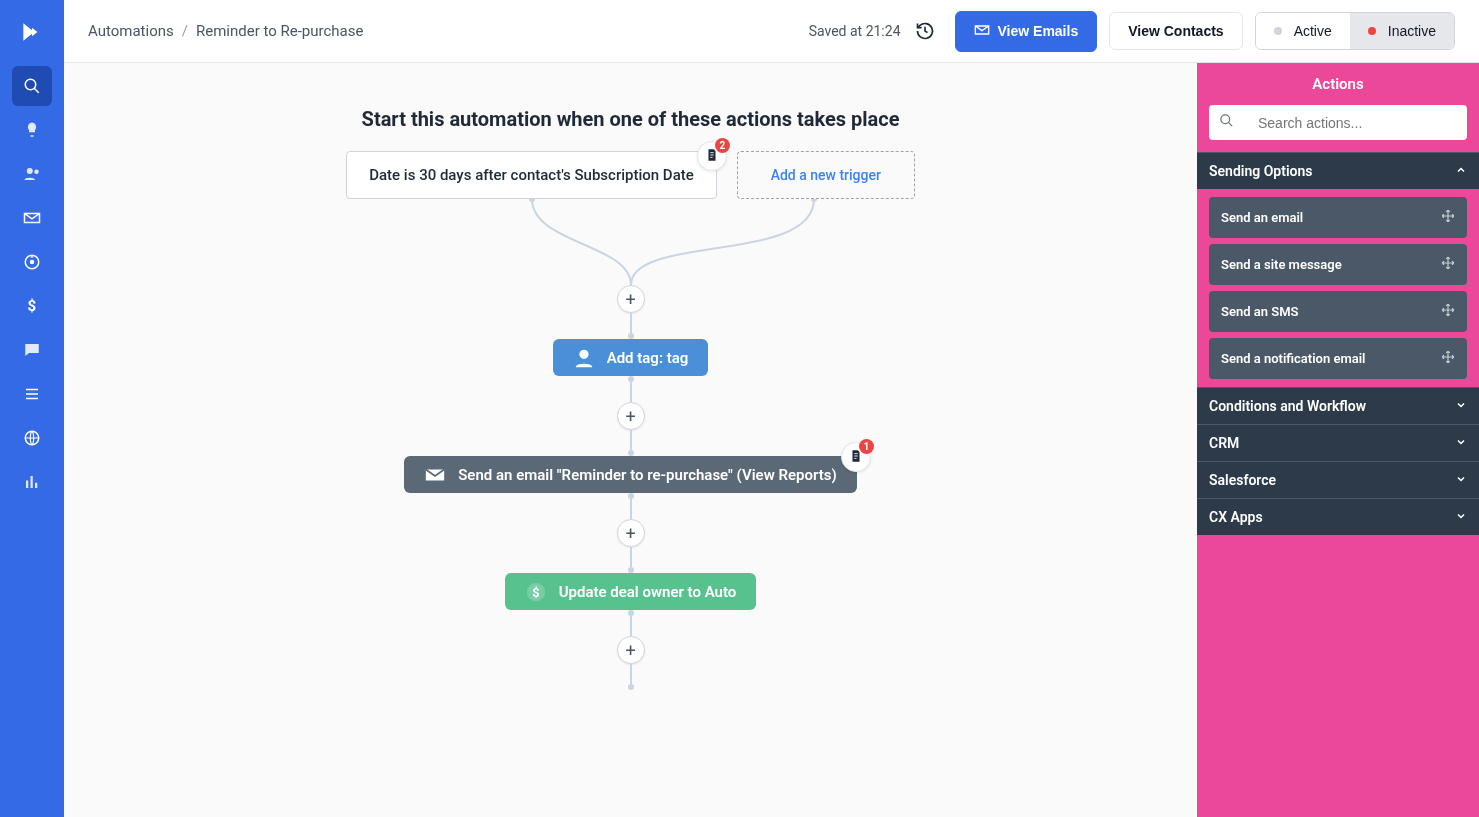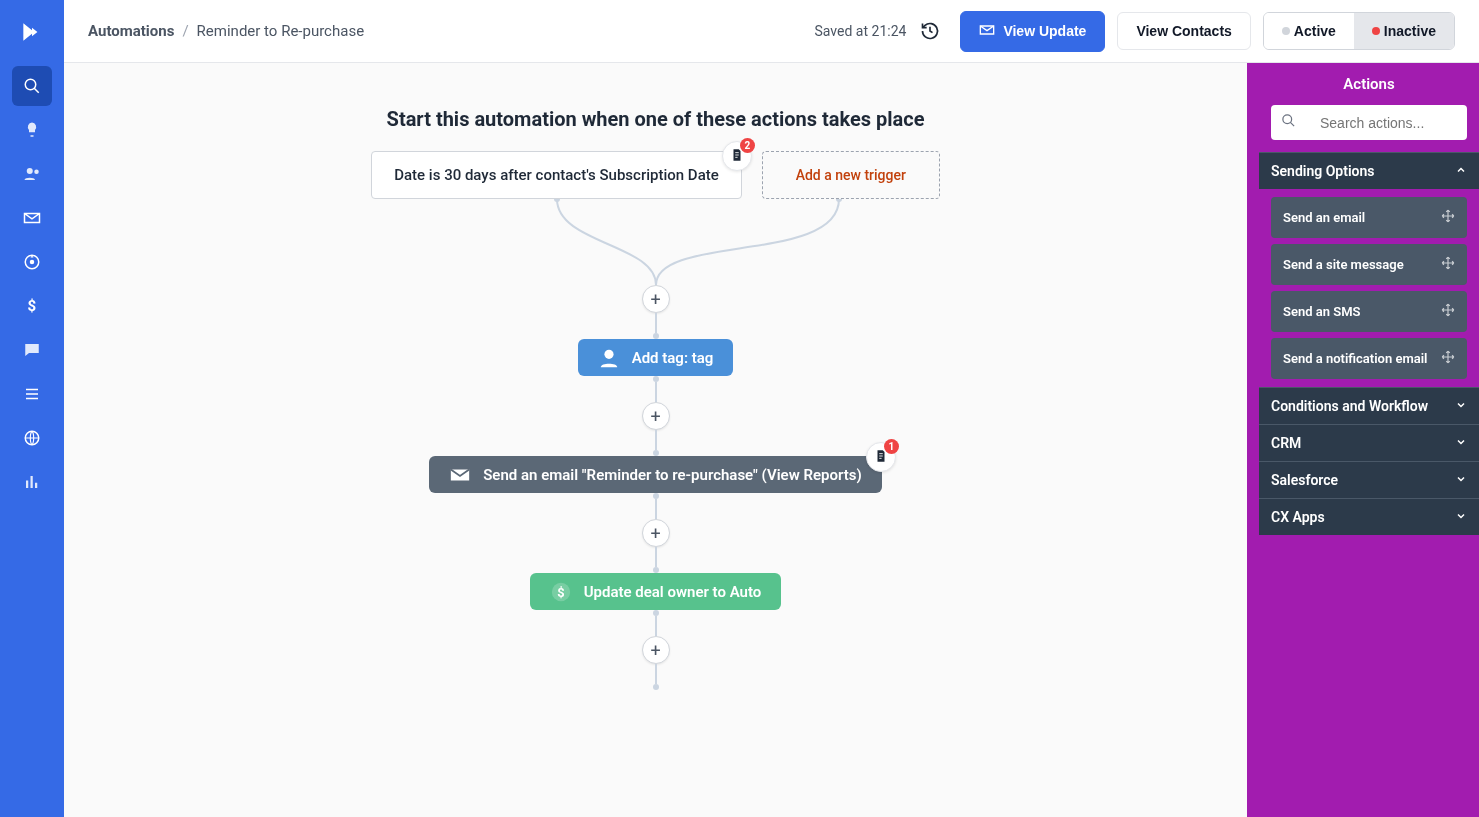--- a/index.html
+++ b/index.html
@@ -10,45 +10,45 @@
     .leftnav { width: 64px; background: #356ae6; display: flex; flex-direction: column; align-items: center; padding-top: 0; }
     .leftnav .logo { width: 64px; height: 64px; display: flex; align-items: center; justify-content: center; }
     .leftnav .nav-item { width: 40px; height: 40px; margin: 2px 0; display: flex; align-items: center; justify-content: center; cursor: pointer; border-radius: 6px; }
     .leftnav .nav-item.active { background: #1e4cb3; }
     .leftnav svg { fill: #fff; }
 
     
     .main { flex: 1; display: flex; flex-direction: column; }
     .header { height: 63px; background: #fff; border-bottom: 1px solid #e5e7eb; display: flex; align-items: center; padding: 0 24px; }
     .breadcrumb { display: flex; align-items: center; gap: 8px; font-size: 15px; }
-    .breadcrumb .bc-text { color: #4b5563; font-weight: 700; }
+    .breadcrumb .bc-text { color: #4b5563; font-weight: 400; }
     .breadcrumb .sep { color: #9ca3af; }
     .breadcrumb .bc-current { color: #4b5563; }
     .header-spacer { flex: 1; }
     .saved-at { color: #4b5563; font-size: 14px; margin-right: 12px; }
     .history-icon { display:flex; align-items:center; justify-content:center; width:24px; height:24px; cursor:pointer; margin-right: 18px; }
     .btn { border-radius: 6px; border: 1px solid #e5e7eb; padding: 10px 18px; font-size: 14px; font-weight: 600; background: #fff; cursor: pointer; display: inline-flex; align-items: center; gap: 8px; color: #111827; }
     .btn.primary { background: #356ae6; border-color: #356ae6; color: #fff; }
     .btn + .btn { margin-left: 12px; }
     .toggle-group { display: flex; margin-left: 12px; border: 1px solid #d1d5db; border-radius: 6px; overflow: hidden; }
-    .toggle-btn { padding: 10px 18px; font-size: 14px; font-weight: 700; background: #fff; cursor: pointer; display: inline-flex; align-items: center; gap: 4px; border: none; color: #111827; }
+    .toggle-btn { padding: 10px 18px; font-size: 14px; font-weight: 400; background: #fff; cursor: pointer; display: inline-flex; align-items: center; gap: 12px; border: none; color: #111827; }
     .toggle-btn.selected { background: #e5e7eb; }
     .dot { width: 8px; height: 8px; border-radius: 50%; display: inline-block; }
     .dot.gray { background: #d1d5db; }
     .dot.red { background: #ef4444; }
 
     
     .body { flex: 1; display: flex; min-height: 0; }
     .canvas-area { flex: 1; position: relative; overflow: hidden; background: #fafafa; }
     .canvas-inner { position: absolute; inset: 0; display: flex; flex-direction: column; align-items: center; padding-top: 44px; }
     .canvas-title { font-size: 20px; font-weight: 700; color: #1f2937; margin-bottom: 20px; }
 
     .triggers-row { display: flex; gap: 20px; align-items: stretch; position: relative; }
     .trigger-card { background: #fff; border: 1px solid #d1d5db; border-radius: 4px; padding: 0 22px; font-size: 15px; color: #1f2937; display: flex; align-items: center; justify-content: center; cursor: pointer; height: 48px; font-weight: 500; }
-    .add-trigger { border: 1px dashed #9ca3af; background: transparent; width: 178px; display:flex; align-items:center; justify-content:center; font-size:14px; cursor:pointer; border-radius:4px; color:#c2410c; font-weight:500; }
+    .add-trigger { border: 1px dashed #9ca3af; background: transparent; width: 178px; display:flex; align-items:center; justify-content:center; font-size:14px; cursor:pointer; border-radius:4px; color:#3b82f6; font-weight:500; }
     .badge { position: absolute; top: -10px; right: -10px; }
     .badge-circle { width: 30px; height: 30px; border-radius: 50%; background: #fff; border: 1px solid #e5e7eb; display: flex; align-items: center; justify-content: center; box-shadow: 0 1px 3px rgba(0,0,0,0.1); position: relative; }
     .badge-count { position: absolute; top: -4px; right: -4px; background: #ef4444; color: #fff; width: 15px; height: 15px; border-radius: 50%; font-size: 10px; display: flex; align-items: center; justify-content: center; font-weight: 700; }
 
     .curve-svg { display:block; }
 
     .plus-btn { width: 28px; height: 28px; border-radius: 50%; background: #fff; border: 1px solid #d1d5db; display: flex; align-items: center; justify-content: center; cursor: pointer; font-size: 18px; color: #4b5563; box-shadow: 0 1px 2px rgba(0,0,0,0.08); }
 
     .connector-line { width: 2px; background: #cbd5e1; height: 20px; }
     .connector-dot { width:6px; height:6px; border-radius:50%; background:#cbd5e1; }
@@ -56,21 +56,21 @@
     .node { border-radius: 6px; padding: 0 20px; height: 37px; display: flex; align-items: center; gap: 12px; color: #fff; font-weight: 600; font-size: 15px; cursor: pointer; position: relative; }
     .node.blue { background: #4a90d9; }
     .node.dark { background: #5b6876; }
     .node.green { background: #57c28d; }
     .node.pink { background: #e05b7c; }
 
     .node-icon { display:flex; align-items:center; justify-content:center; }
     .node-icon svg { fill: #fff; }
 
     
-    .right-panel { width: 232px; background: #a21caf; color: #fff; display: flex; flex-direction: column; padding-left: 12px; }
+    .right-panel { width: 282px; background: #ec4899; color: #fff; display: flex; flex-direction: column; }
     .panel-title { text-align: center; padding: 12px 0; font-weight: 600; font-size: 15px; }
     .search-wrap { padding: 0 12px 12px; }
     .search-box { display: flex; align-items: center; background: #fff; border-radius: 4px; padding: 8px 10px; gap: 24px; }
     .search-box input { border: none; outline: none; font-size: 14px; width: 100%; background: transparent; }
     .acc-header { padding: 10px 12px; background: #2c3a4a; display: flex; align-items: center; justify-content: space-between; cursor: pointer; font-weight: 600; font-size: 14px; border-top: 1px solid #4a5868; }
     .acc-body { padding: 8px 12px; display: flex; flex-direction: column; gap: 6px; }
     .acc-item { background: #4a5868; padding: 12px; border-radius: 4px; display: flex; align-items: center; justify-content: space-between; font-size: 13px; font-weight: 600; cursor: grab; }
     .acc-item .drag-icon { opacity: 0.7; }
 
     .chev { display: inline-block; }
@@ -160,21 +160,21 @@
             <polyline points="12 7 12 12 15 14"></polyline>
           </svg>
       </span>
       <button class="btn primary">
         <span>
           <svg width="16" height="16" viewBox="0 0 24 24" fill="#fff">
               <path d="M2 6h20v12H2z" fill="none" stroke="#fff" stroke-width="2"></path>
               <path d="M2 6l10 7 10-7" fill="none" stroke="#fff" stroke-width="2"></path>
             </svg>
         </span>
-        <span>View Update</span>
+        <span>View Emails</span>
       </button>
       <button class="btn">
         <span>View Contacts</span>
       </button>
       <div class="toggle-group">
         <button class="toggle-btn">
           <span class="dot gray"></span>
           <span>Active</span>
         </button>
         <button class="toggle-btn selected">

